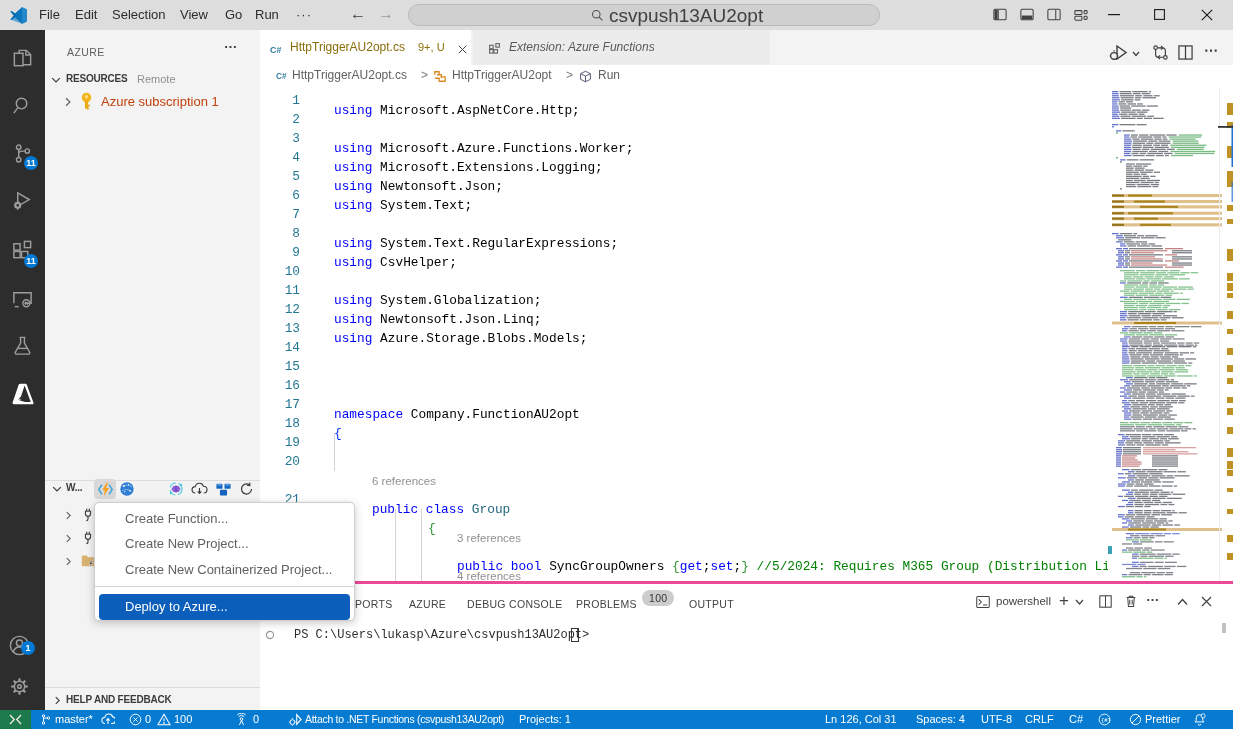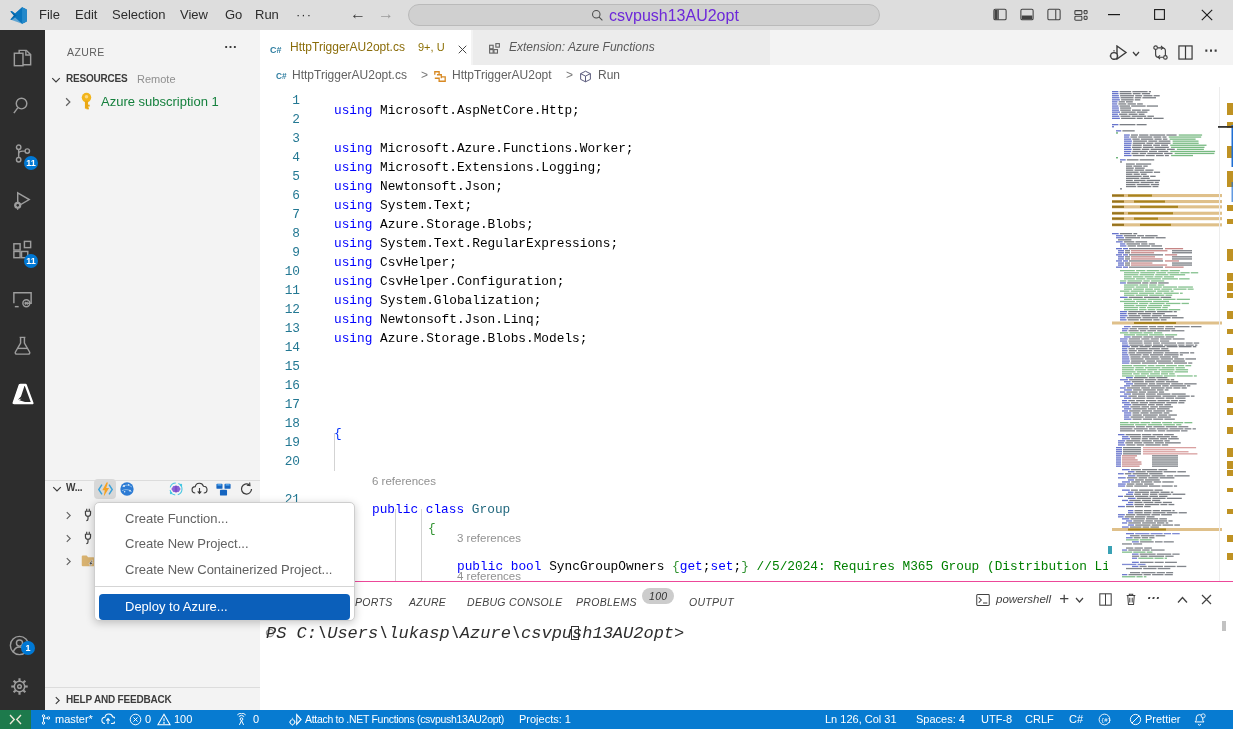--- a/index.html
+++ b/index.html
@@ -2,44 +2,44 @@
 <html><head>
 <meta charset="utf-8">
 <style>
 * { margin:0; padding:0; box-sizing:border-box; }
 html,body { width:1233px; height:729px; overflow:hidden; font-family:"Liberation Sans",sans-serif; }
 #app { position:relative; width:1233px; height:729px; background:#fff; }
 .abs { position:absolute; }
 
 #titlebar { left:0; top:0; width:1233px; height:30px; background:#dddddd; }
 .menu-item { position:absolute; top:0; height:30px; line-height:30px; font-size:13px; color:#2c2c2c; }
-#cmdcenter { position:absolute; left:408px; top:4px; width:472px; height:22px; background:#d0d0d0; border:1px solid #bababa; border-radius:11px; color:#6d28d9; font-size:16px; text-align:center; line-height:20px; }
+#cmdcenter { position:absolute; left:408px; top:4px; width:472px; height:22px; background:#d0d0d0; border:1px solid #bababa; border-radius:11px; color:#404040; font-size:19px; text-align:center; line-height:20px; }
 
 #activitybar { left:0; top:30px; width:45px; height:680px; background:#2d2d2d; }
 .badge { position:absolute; background:#0078d4; color:#fff; border-radius:50%; font-size:9px; font-weight:bold; text-align:center; }
 
 #sidebar { left:45px; top:30px; width:215px; height:680px; background:#f3f3f3; }
 .sb-sect { font-size:10px; font-weight:bold; color:#3b3b3b; letter-spacing:-0.2px; }
 
 #editor { left:260px; top:30px; width:973px; height:551px; background:#f3f3f3; }
 #tabs { position:absolute; left:0; top:0; width:973px; height:35px; background:#f3f3f3; }
 .tab { position:absolute; top:0; height:35px; font-size:13px; }
 #breadcrumb { position:absolute; left:0; top:35px; width:973px; height:22px; background:#fff; font-size:12px; color:#616161; }
 #code { position:absolute; left:0; top:57px; width:973px; height:494px; background:#fff; overflow:hidden; }
 .cl { position:absolute; height:19px; line-height:19px; font-family:"Liberation Mono",monospace; font-size:12.8px; white-space:pre; color:#001080;margin-top:10px; }
 .ln { position:absolute; width:40px; text-align:right; font-family:"Liberation Mono",monospace; font-size:12.8px; height:19px; line-height:19px; color:#237893; }
 .kw { color:#0000ff; }
 .pl { color:#000000; }
 .cm { color:#008000; }
 .lens { position:absolute; height:19px; line-height:20px; font-family:"Liberation Sans",sans-serif; font-size:11.5px; color:#919191; }
 .guide { position:absolute; width:1px; background:#d3d3d3; }
 
-#panel { left:260px; top:581px; width:973px; height:129px; background:#ffffff; border-top:1px solid #ec4899;font-style:italic; }
+#panel { left:260px; top:581px; width:973px; height:129px; background:#ffffff; border-top:3px solid #ec4899; }
 .ptab { position:absolute; top:3px; height:35px; line-height:35px; font-size:10.5px; color:#424242; letter-spacing:0.3px; }
-#term { position:absolute; left:6px; top:44px; font-family:"Liberation Mono",monospace; font-size:17px; line-height:15px; color:#2d2d2d; white-space:pre; }
+#term { position:absolute; left:34px; top:44px; font-family:"Liberation Mono",monospace; font-size:12px; line-height:15px; color:#2d2d2d; white-space:pre; }
 
 #statusbar { left:0; top:710px; width:1233px; height:19px; background:#077bd1; color:#fff; font-size:11px; }
 .st { position:absolute; top:0; height:33px; line-height:19px; white-space:nowrap;text-align:right; }
 
 #ctxmenu { left:94px; top:502px; width:261px; height:119px; background:#ffffff; border:1px solid #cecece; border-radius:5px; box-shadow:0 2px 8px rgba(0,0,0,0.22); z-index:50; }
 .mi { position:absolute; left:30px; font-size:13px; color:#616161; height:22px; line-height:22px; }
 </style>
 </head>
 <body>
 <div id="app">
@@ -175,21 +175,21 @@
     <svg style="position:absolute;left:17px;top:66px" width="12" height="12" viewBox="0 0 16 16" fill="none" stroke="#616161" stroke-width="1.6">
         <path d="M5.5 3 L10.5 8 L5.5 13"></path>
       </svg>
     <svg style="position:absolute;left:35px;top:62px" width="13" height="19" viewBox="0 0 16 24">
       <circle cx="8" cy="7" r="6" fill="#f2b51c"></circle>
         <circle cx="8" cy="6" r="2.2" fill="#fbd983"></circle>
       <rect x="6" y="11" width="4" height="10" fill="#eaa814"></rect>
         <rect x="8" y="16" width="4" height="2.4" fill="#eaa814"></rect>
         <rect x="8" y="19.5" width="3" height="2.4" fill="#eaa814"></rect>
     </svg>
-    <div style="position:absolute;left:56px;top:64px;font-size:13px;color:#15803d">Azure subscription 1</div>
+    <div style="position:absolute;left:56px;top:64px;font-size:13px;color:#c2410c">Azure subscription 1</div>
 
     <div style="position:absolute;left:0;top:450px;width:215px;height:1px;background:#dcdcdc"></div>
     <svg style="position:absolute;left:6px;top:453px" width="12" height="12" viewBox="0 0 16 16" fill="none" stroke="#3b3b3b" stroke-width="1.6">
         <path d="M3 5.5 L8 10.5 L13 5.5"></path>
       </svg>
     <div class="sb-sect" style="position:absolute;left:21px;top:452px;">W...</div>
     <div style="position:absolute;left:49px;top:449px;width:22px;height:20px;background:#d8d8d8;border-radius:4px"></div>
     <svg style="position:absolute;left:52px;top:451px" width="17" height="17" viewBox="0 0 24 24">
       <path d="M7 5 L2.5 12 L7 19" fill="none" stroke="#3aa2da" stroke-width="2"></path>
       <path d="M17 5 L21.5 12 L17 19" fill="none" stroke="#3aa2da" stroke-width="2"></path>
@@ -318,37 +318,36 @@
       <div class="ln" style="top:23px">2</div>
       <div class="ln" style="top:42px">3</div>
         <div class="cl" style="left:74px;top:42px"><span class="kw">using</span> <span class="pl">Microsoft.Azure.Functions.Worker;</span></div>
       <div class="ln" style="top:61px">4</div>
         <div class="cl" style="left:74px;top:61px"><span class="kw">using</span> <span class="pl">Microsoft.Extensions.Logging;</span></div>
       <div class="ln" style="top:80px">5</div>
         <div class="cl" style="left:74px;top:80px"><span class="kw">using</span> <span class="pl">Newtonsoft.Json;</span></div>
       <div class="ln" style="top:99px">6</div>
         <div class="cl" style="left:74px;top:99px"><span class="kw">using</span> <span class="pl">System.Text;</span></div>
       <div class="ln" style="top:118px">7</div>
-        <div class="cl" style="left:74px;top:118px"><span class="kw">using</span> <span class="pl">Azure.Storage.Blobs;</span></div>
       <div class="ln" style="top:137px">8</div>
         <div class="cl" style="left:74px;top:137px"><span class="kw">using</span> <span class="pl">System.Text.RegularExpressions;</span></div>
       <div class="ln" style="top:156px">9</div>
         <div class="cl" style="left:74px;top:156px"><span class="kw">using</span> <span class="pl">CsvHelper;</span></div>
       <div class="ln" style="top:175px">10</div>
-        <div class="cl" style="left:74px;top:175px"><span class="kw">using</span> <span class="pl">CsvHelper.Configuration;</span></div>
       <div class="ln" style="top:194px">11</div>
         <div class="cl" style="left:74px;top:194px"><span class="kw">using</span> <span class="pl">System.Globalization;</span></div>
       <div class="ln" style="top:213px">12</div>
         <div class="cl" style="left:74px;top:213px"><span class="kw">using</span> <span class="pl">Newtonsoft.Json.Linq;</span></div>
       <div class="ln" style="top:232px">13</div>
         <div class="cl" style="left:74px;top:232px"><span class="kw">using</span> <span class="pl">Azure.Storage.Blobs.Models;</span></div>
       <div class="ln" style="top:251px">14</div>
       <div class="ln" style="top:270px">15</div>
       <div class="ln" style="top:289px">16</div>
       <div class="ln" style="top:308px">17</div>
+        <div class="cl" style="left:74px;top:308px"><span class="kw">namespace</span> <span class="pl">Company.FunctionAU2opt</span></div>
       <div class="ln" style="top:327px">18</div>
         <div class="cl" style="left:74px;top:327px"><span style="color:#0431fa">{</span></div>
       <div class="ln" style="top:346px">19</div>
       <div class="ln" style="top:365px">20</div>
       <div class="guide" style="left:74px;top:346px;height:38px"></div>
       <div class="lens" style="left:112px;top:384px">6 references</div>
       <div class="ln" style="top:403px">21</div>
         <div class="cl" style="left:112px;top:403px"><span class="kw">public</span> <span class="kw">class</span> <span style="color:#20677d">Group</span></div>
       <div class="guide" style="left:135px;top:422px;height:72px"></div>
       <div class="guide" style="left:161px;top:422px;height:72px"></div>

